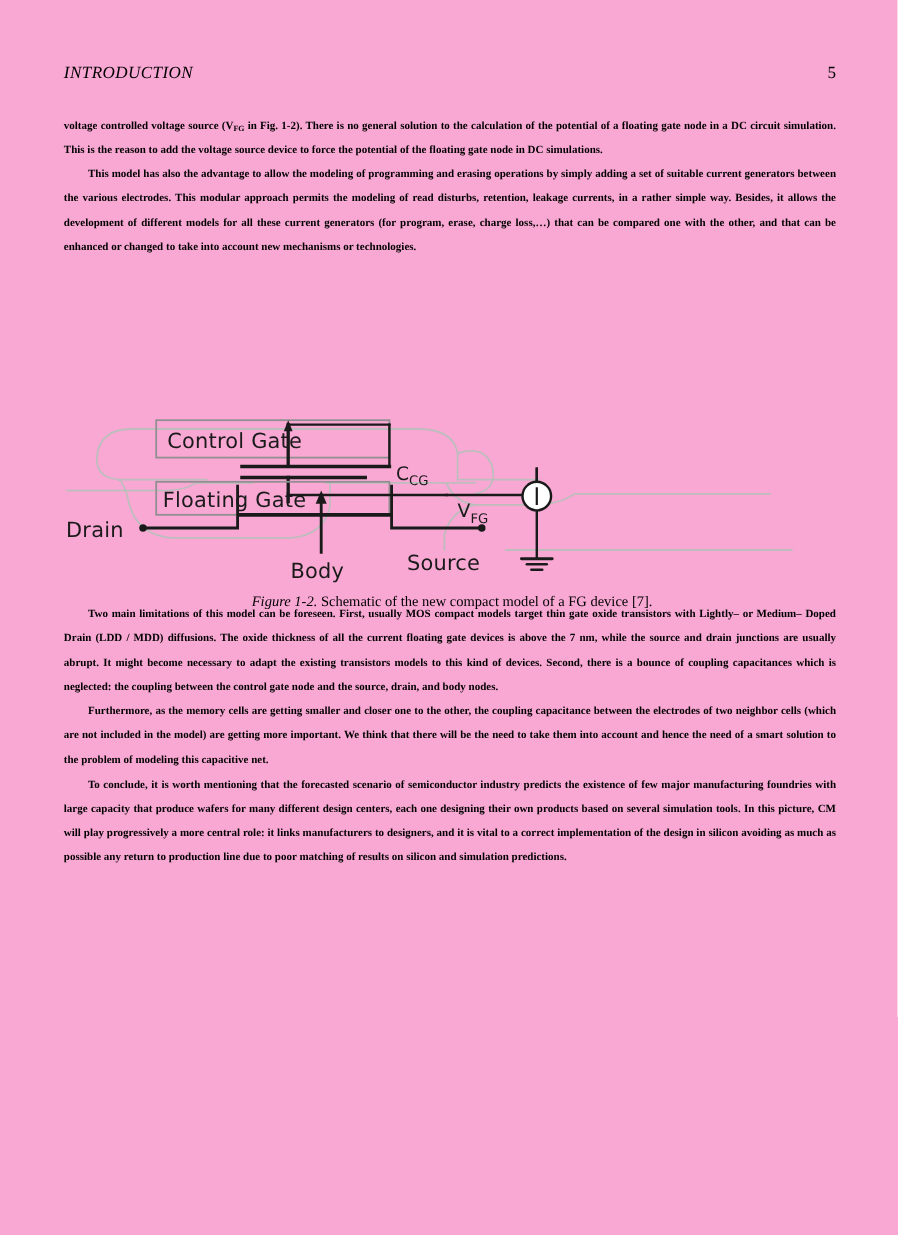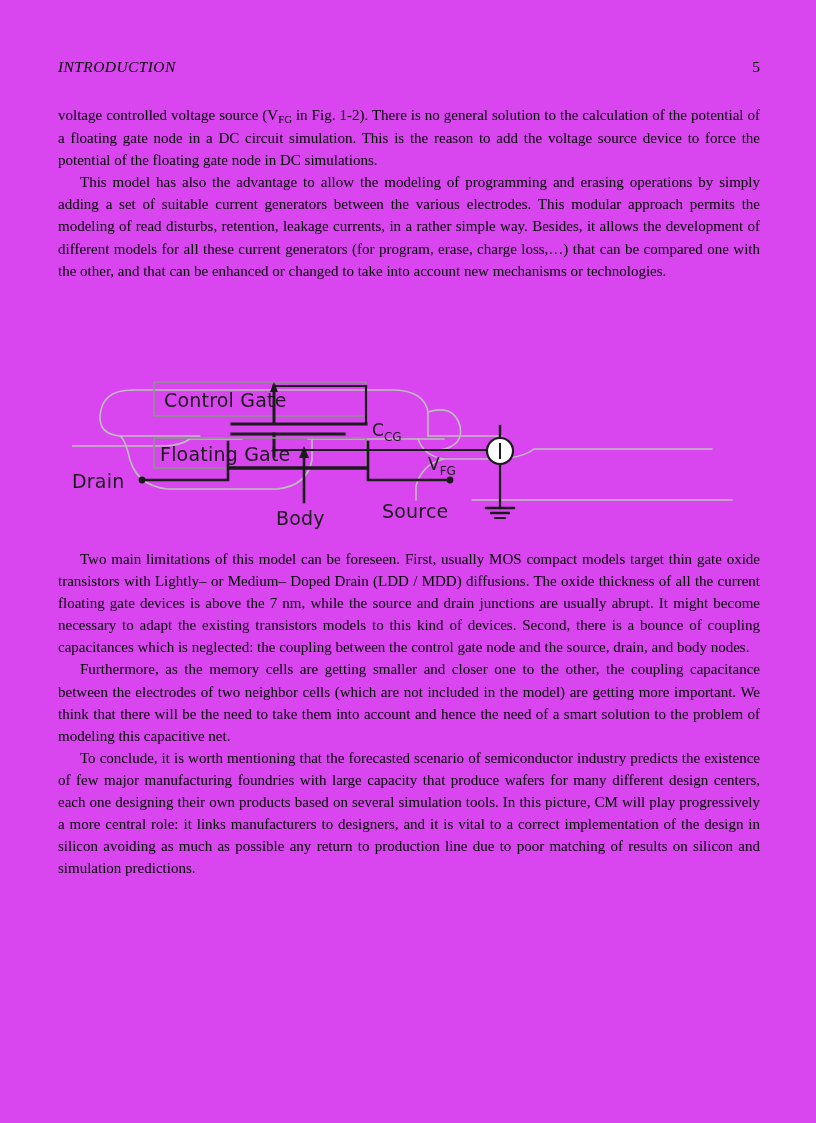--- a/index.html
+++ b/index.html
@@ -4,21 +4,21 @@
 <style>
   html, body {
     margin: 0;
     padding: 0;
     background: #ffffff;
   }
   .page {
     position: relative;
     width: 816px;
     height: 1123px;
-    background: #d946ef;
+    background: #f9a8d4;
     overflow: hidden;
     font-family: "Liberation Serif", "DejaVu Serif", serif;
     color: #000000;
   }
 
   
   .running-head {
     position: absolute;
     left: 58px;
     top: 58px;
@@ -38,38 +38,39 @@
 
   
   .body-block {
     position: absolute;
     left: 58px;
     top: 104px;
     width: 702px;
   }
   p.para {
     margin: 0;
-    font-size: 15px;
+    font-size: 10px;
     line-height: 22.1px;
     text-align: justify;
     text-justify: inter-word;
     hyphens: none;
+    font-weight: bold;
   }
   p.para.indent { text-indent: 22px; }
   sub {
     font-size: 0.72em;
     vertical-align: baseline;
     position: relative;
     top: 0.26em;
   }
 
   
   .figure-wrap {
     position: absolute;
-    left: 72px;
+    left: 60px;
     top: 360px;
     width: 702px;
   }
   .figure-canvas {
     position: relative;
     width: 702px;
     height: 172px;
   }
   .figure-caption {
     margin-top: 6px;
@@ -189,20 +190,23 @@
             <tspan>V</tspan><tspan dy="5" font-size="12">FG</tspan>
           </text>
 
           <text x="0" y="128" font-size="19" letter-spacing="0.2">Drain</text>
           <text x="204" y="165" font-size="19" letter-spacing="0.2">Body</text>
           <text x="310" y="158" font-size="19" letter-spacing="0.2">Source</text>
         </g>
       </svg>
     </div>
 
+    <div class="figure-caption">
+      <span class="fignum">Figure 1-2.</span><span> Schematic of the new compact model of a FG device [7].</span>
+    </div>
   </div>
 
   <div class="body-block-2">
     <p class="para indent">Two main limitations of this model can be foreseen. First, usually MOS compact models target thin gate oxide transistors with Lightly– or Medium– Doped Drain (LDD / MDD) diffusions. The oxide thickness of all the current floating gate devices is above the 7 nm, while the source and drain junctions are usually abrupt. It might become necessary to adapt the existing transistors models to this kind of devices. Second, there is a bounce of coupling capacitances which is neglected: the coupling between the control gate node and the source, drain, and body nodes.</p>
     <p class="para indent">Furthermore, as the memory cells are getting smaller and closer one to the other, the coupling capacitance between the electrodes of two neighbor cells (which are not included in the model) are getting more important. We think that there will be the need to take them into account and hence the need of a smart solution to the problem of modeling this capacitive net.</p>
     <p class="para indent">To conclude, it is worth mentioning that the forecasted scenario of semiconductor industry predicts the existence of few major manufacturing foundries with large capacity that produce wafers for many different design centers, each one designing their own products based on several simulation tools. In this picture, CM will play progressively a more central role: it links manufacturers to designers, and it is vital to a correct implementation of the design in silicon avoiding as much as possible any return to production line due to poor matching of results on silicon and simulation predictions.</p>
   </div>
 
 </div>
 

